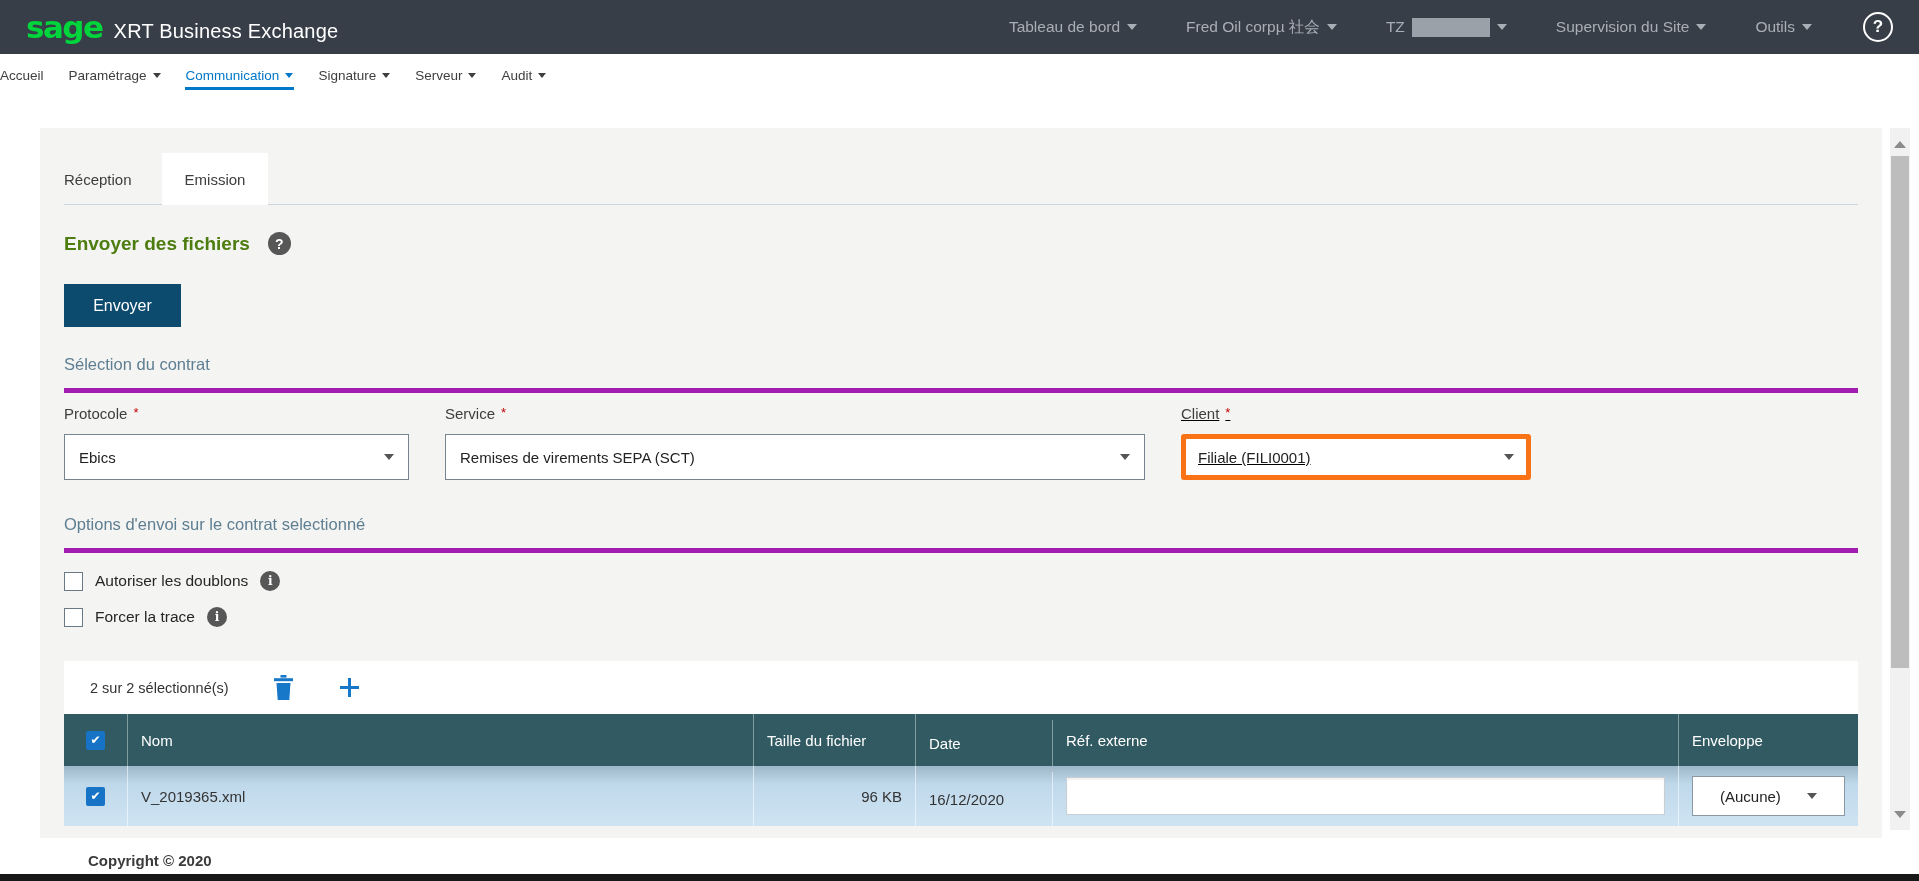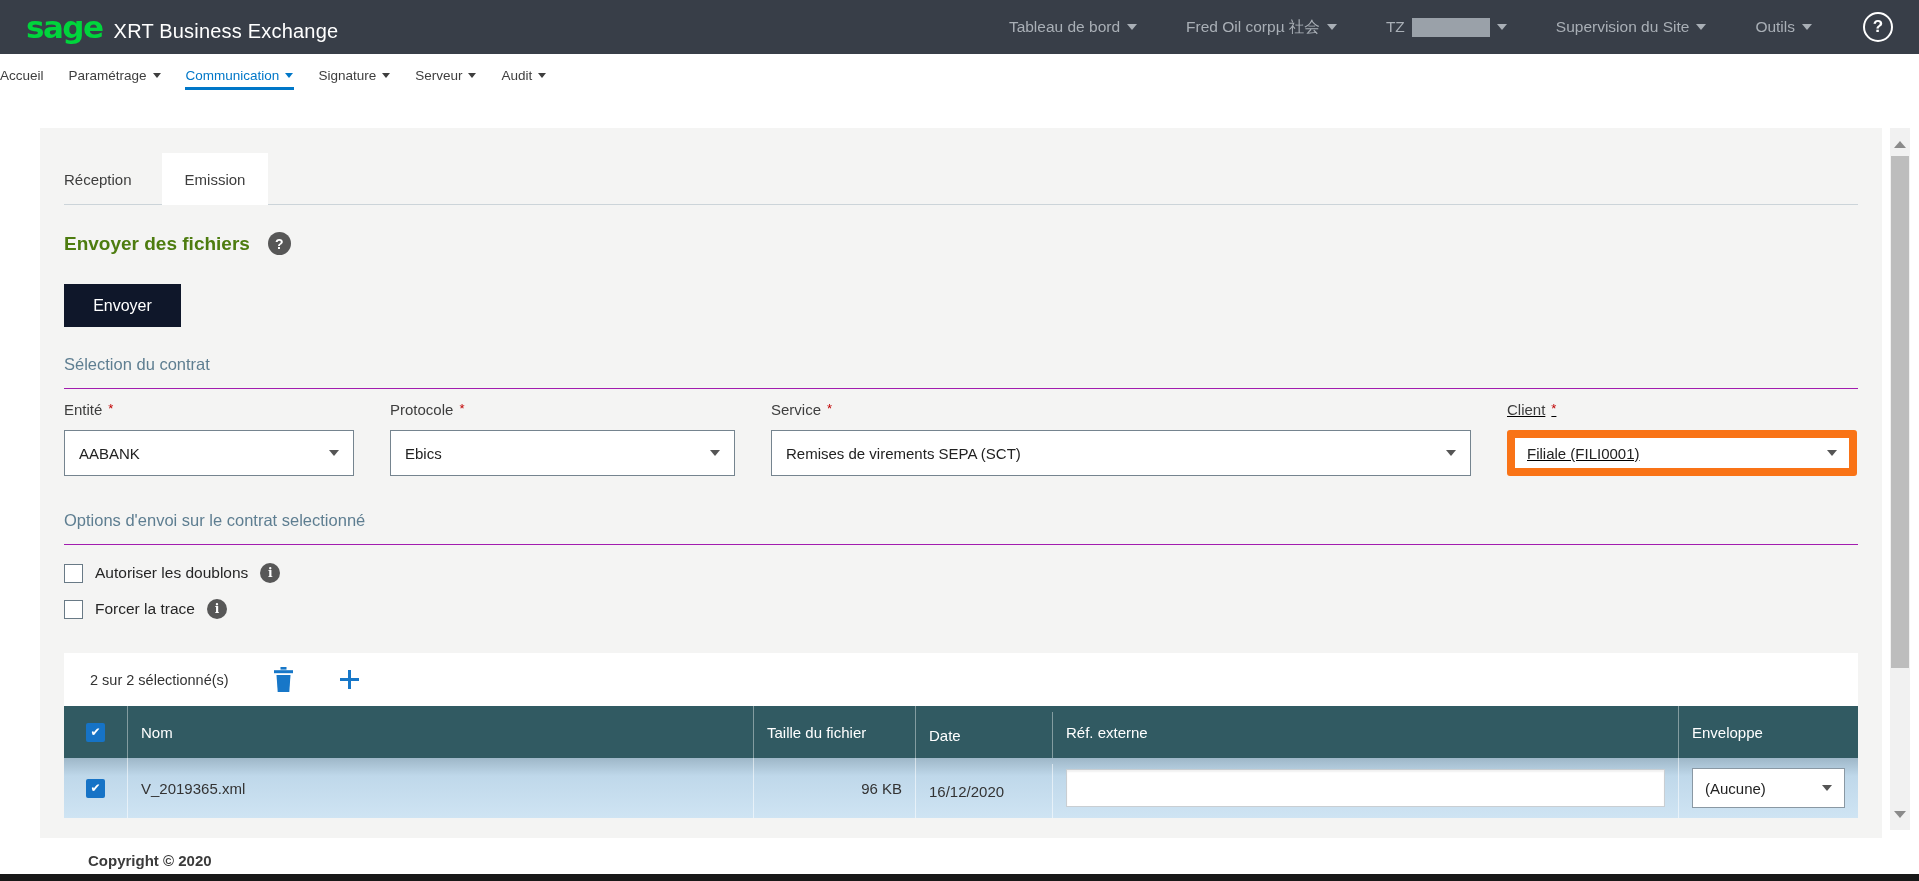--- a/index.html
+++ b/index.html
@@ -42,37 +42,37 @@
   .tab { display:flex; align-items:center; padding:0 23px; font-size:15px; color:#3D3D3D;
     position:relative; z-index:1; cursor:pointer; }
   .tab:first-child { padding-left:0; padding-right:30px; }
   .tab.active { background:#fff; }
 
   .page-title-row { margin-top:27px; display:flex; align-items:center; gap:18px; }
   .page-title { font-size:19px; font-weight:600; color:#4d7c0f; }
   .help-dark { width:23px; height:23px; border-radius:50%; background:#575757; color:#fff;
     font-size:14px; font-weight:bold; display:flex; align-items:center; justify-content:center; cursor:pointer; }
 
-  .btn-primary { margin-top:29px; width:117px; height:43px; background:#0f172a; color:#fff;
+  .btn-primary { margin-top:29px; width:117px; height:43px; background:#0c4a6e; color:#fff;
     border:none; font-size:16px; font-family:inherit; cursor:pointer; display:block; }
 
   .section-title { margin-top:28px; font-size:16.5px; color:#5E7E91;
-    padding-bottom:14px; border-bottom:1px solid #a21caf; }
+    padding-bottom:14px; border-bottom:5px solid #a21caf; }
   .section-title.second { margin-top:35px; }
 
   .form-row { margin-top:12px; display:flex; gap:36px; }
   .field { display:flex; flex-direction:column; }
   .field-label { font-size:15px; color:#3D3D3D; height:20px; margin-bottom:9px; }
   .req { color:#C00000; font-size:13px; margin-left:6px; position:relative; top:-2px; }
   .select { height:46px; background:#fff; border:1px solid #75848F; display:flex;
     align-items:center; justify-content:space-between; padding:0 14px; font-size:15px;
     color:#222; cursor:pointer; }
   .select .sel-caret { width:0; height:0; border-left:5px solid transparent;
     border-right:5px solid transparent; border-top:6px solid #555; }
-  .select.focused { border:8px solid #f97316; border-radius:3px; padding:0 12px; }
+  .select.focused { border:5px solid #f97316; border-radius:3px; padding:0 12px; }
   .w-entite { width:290px; } .w-proto { width:345px; } .w-service { width:700px; } .w-client { width:350px;text-decoration:underline; }
 
   .check-row { display:flex; align-items:center; gap:12px; margin-top:18px; }
   .check-row + .check-row { margin-top:16px; }
   .checkbox { width:19px; height:19px; background:#fff; border:1px solid #697A86; cursor:pointer; }
   .check-label { font-size:15.5px; color:#262626; }
   .info-icon { width:20px; height:20px; border-radius:50%; background:#575757; color:#fff;
     font-size:12px; font-weight:bold; display:flex; align-items:center; justify-content:center;
     font-family:"DejaVu Serif",serif; cursor:pointer; }
 
@@ -98,21 +98,21 @@
   .cb-blue { width:19px; height:19px; background:#1673C6; border-radius:2px; color:#fff;
     font-size:12px; display:flex; align-items:center; justify-content:center; cursor:pointer; }
 
   .trow { display:flex; height:60px;
     background:linear-gradient(180deg,#9EB7C8 0%, #BFD8EA 30%, #CFE4F3 100%); }
   .td { border-right:1px solid rgba(255,255,255,.55); font-size:15px; color:#333; }
   .td:last-child { border-right:none; }
   .td.c-taille { justify-content:flex-end; }
   .ref-input { flex:1; height:38px; border:1px solid #C9CED2; background:#fff;
     box-shadow:inset 0 2px 2px rgba(0,0,0,.06); font-size:14px; padding:0 8px; font-family:inherit; }
-  .select.small { height:40px; width:100%; border:1px solid #8A98A3; padding:0 12px; background:#fff; }
+  .select.small { height:40px; width:100%; border:1px solid #8A98A3; padding:0 27px; background:#fff; }
 
   
   .footer { position:absolute; left:88px; top:852px; font-size:15px; font-weight:bold; color:#3B3B3B; }
   .bottom-strip { position:absolute; left:0; bottom:0; width:1919px; height:7px; background:#181818; }
 
   .scrollbar { position:absolute; left:1890px; top:128px; width:20px; height:702px; background:#F1F1F1; }
   .sb-arrow { position:absolute; left:0; width:20px; height:20px; display:flex;
     align-items:center; justify-content:center; cursor:pointer; }
   .sb-up { top:6px; } .sb-down { bottom:6px; }
   .tri-up { width:0; height:0; border-left:6px solid transparent; border-right:6px solid transparent;
@@ -193,29 +193,20 @@
   <div class="page-title-row">
     <span class="page-title">Envoyer des fichiers</span>
     <span class="help-dark">?</span>
   </div>
 
   <button class="btn-primary">Envoyer</button>
 
   <div class="section-title">Sélection du contrat</div>
 
   <div class="form-row">
-    <div class="field w-entite">
-      <div class="field-label">
-        <span>Entité</span><span class="req">*</span>
-      </div>
-      <div class="select">
-        <span>AABANK</span>
-        <span class="sel-caret"></span>
-      </div>
-    </div>
     <div class="field w-proto">
       <div class="field-label">
         <span>Protocole</span><span class="req">*</span>
       </div>
       <div class="select">
         <span>Ebics</span>
         <span class="sel-caret"></span>
       </div>
     </div>
     <div class="field w-service">

